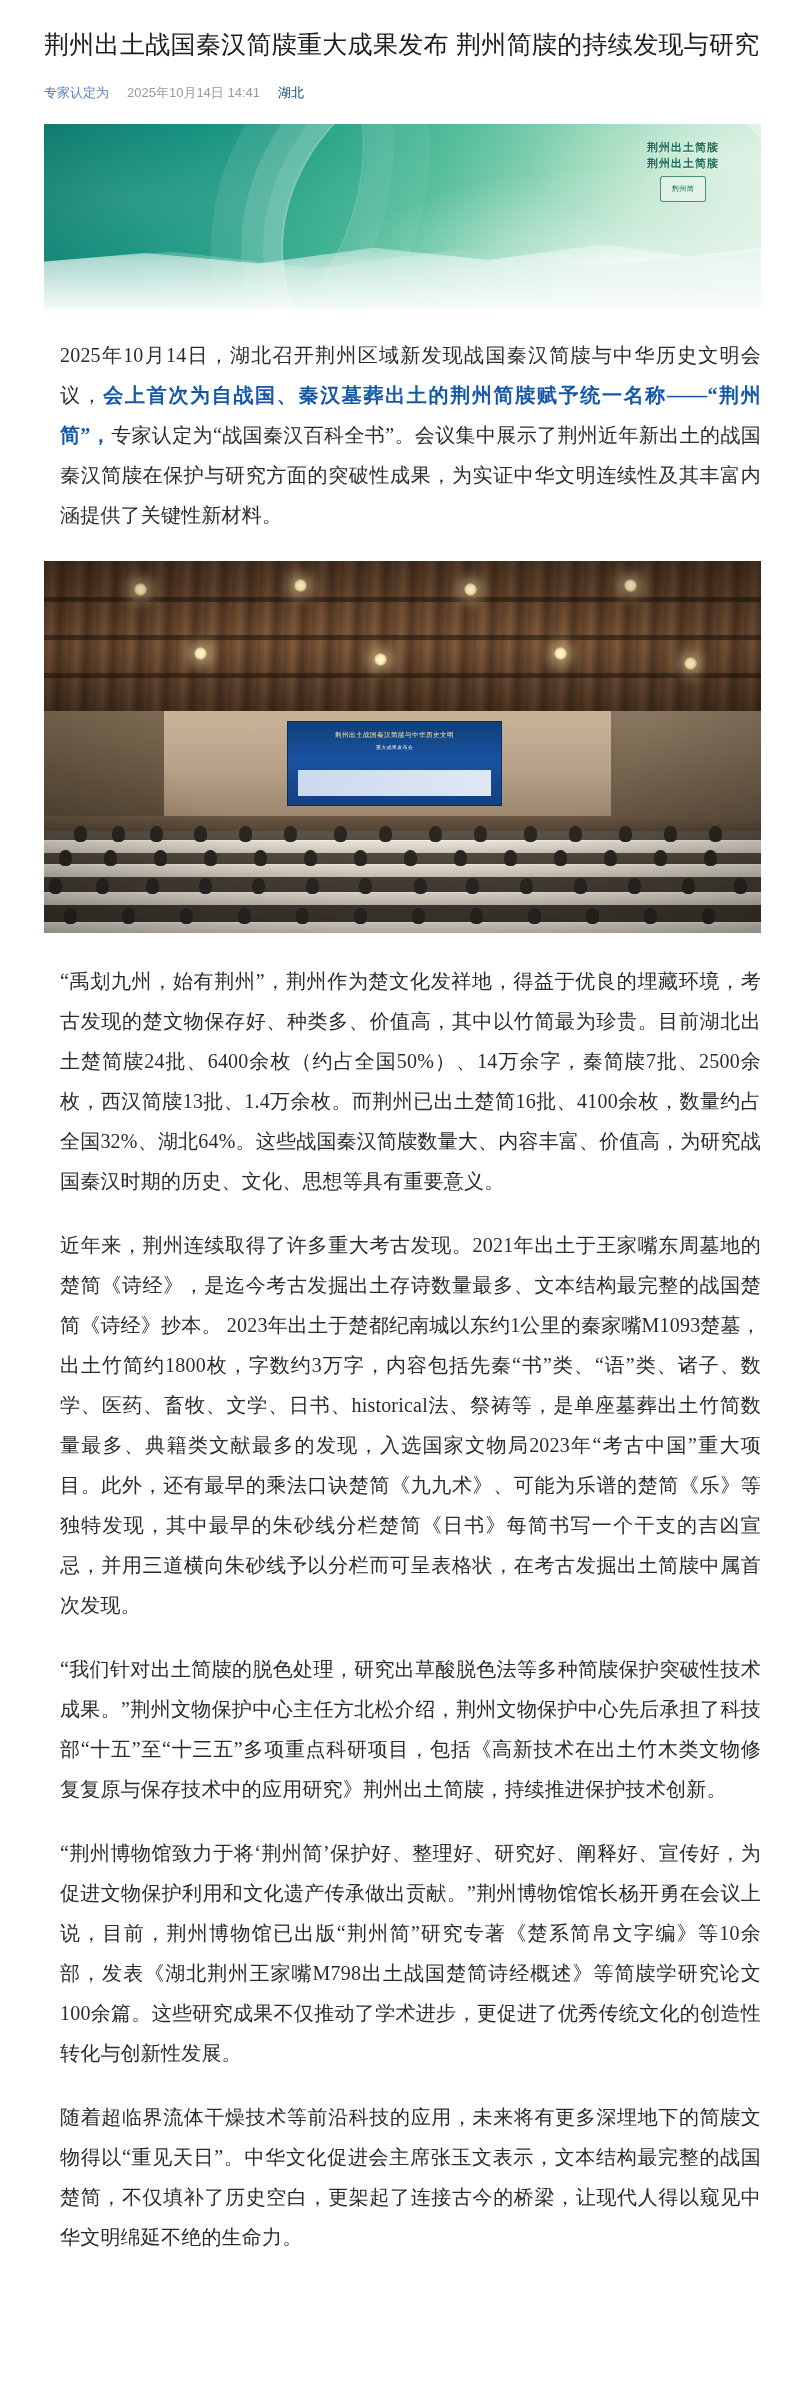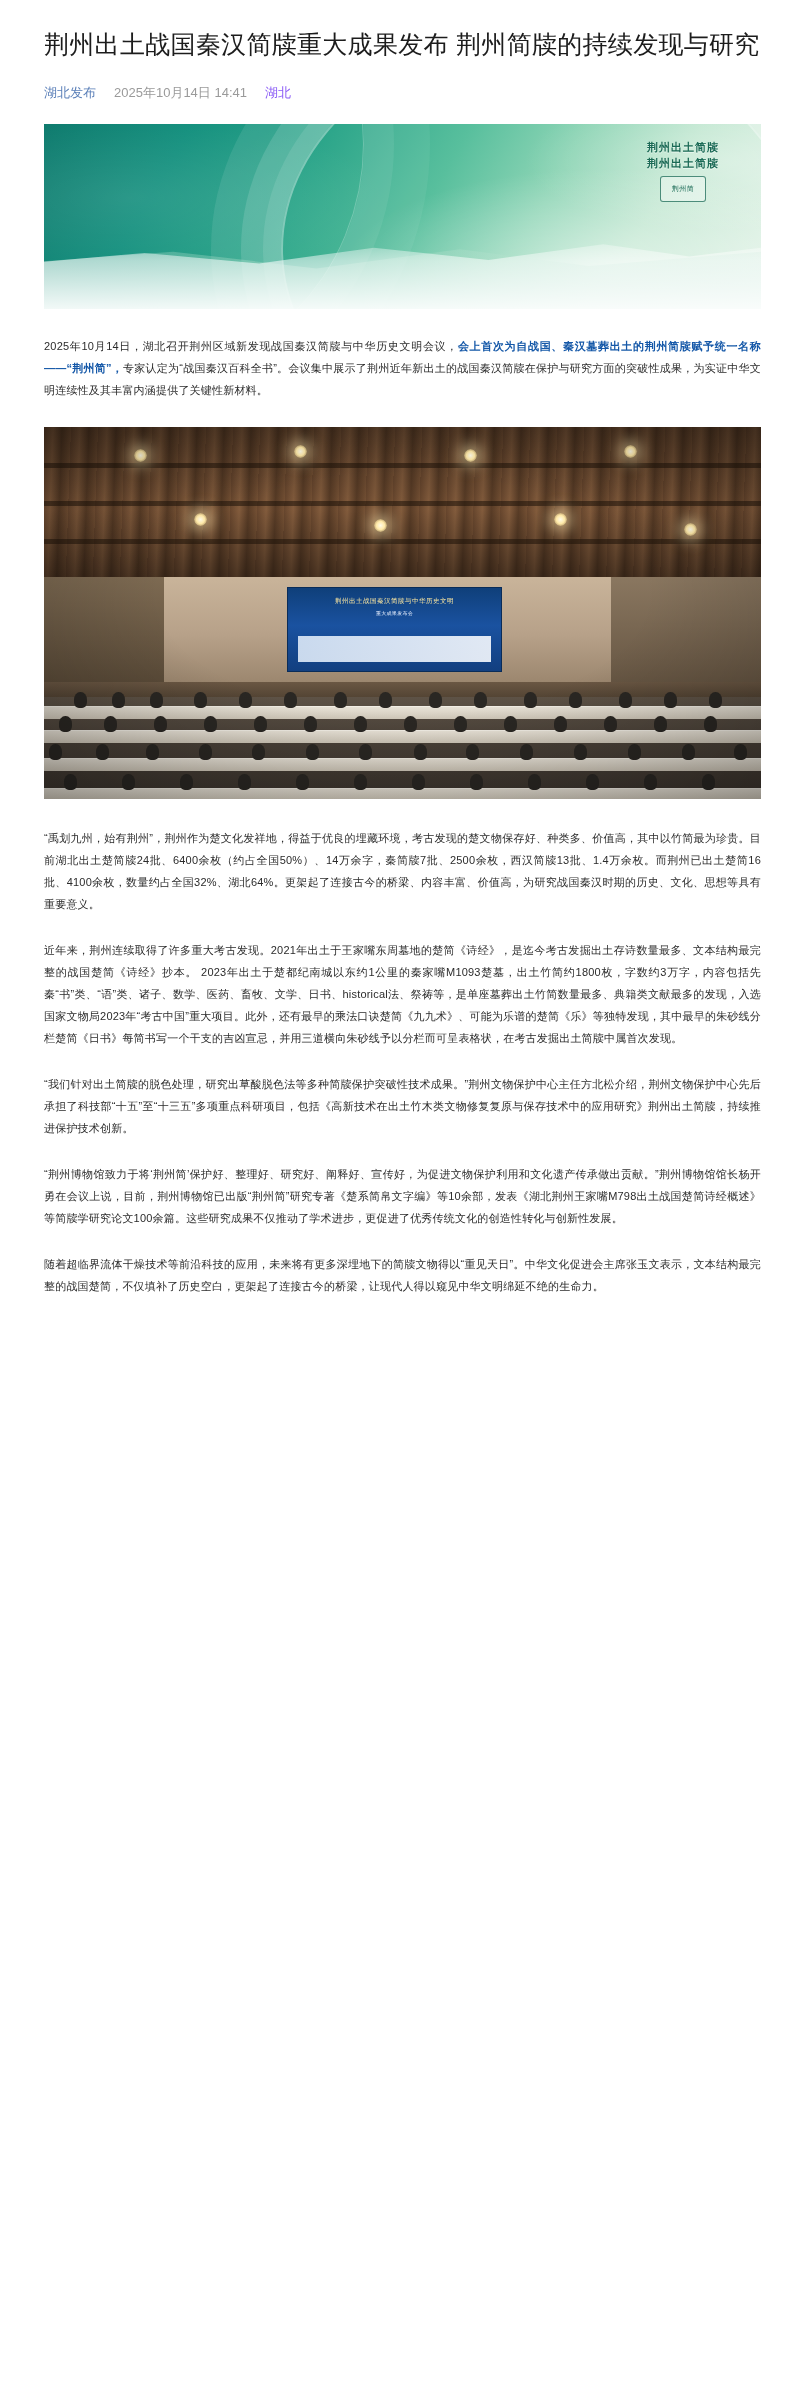--- a/index.html
+++ b/index.html
@@ -35,21 +35,21 @@
     margin-bottom: 22px;
     font-size: 13px;
   }
   .meta-source {
     color: #5a7fb8;
   }
   .meta-date {
     color: #9a9a9a;
   }
   .meta-region {
-    color: #8b5cf6;
+    color: #0c4a6e;
   }
   
   .banner {
     position: relative;
     width: 100%;
     height: 185px;
     margin-bottom: 26px;
     overflow: hidden;
     background: linear-gradient(120deg, #0d7a6d 0%, #14907e 18%, #2aa489 34%, #58bf9d 52%, #8fd5b6 66%, #bfe6cf 80%, #e6f4ea 100%);
   }
@@ -129,26 +129,27 @@
     display: flex;
     align-items: center;
     justify-content: center;
     font-size: 7px;
     letter-spacing: 0.5px;
     color: #1a6a55;
     background: rgba(255,255,255,0.35);
   }
   
   p.body-text {
-    font-size: 11px;
+    font-size: 20px;
     line-height: 2.0;
     color: #2b2b2b;
-    margin: 0 0 24px 0;
+    margin: 0 0 24px 16px;
     text-align: justify;
     letter-spacing: 0.2px;
+    font-family: Liberation Serif, serif;
   }
   p.body-text.lead { margin-bottom: 26px; }
   .hl {
     color: #1558a8;
     font-weight: bold;
   }
   
   .photo-block { margin: 0 0 28px 0; }
   .photo {
     position: relative;
@@ -290,21 +291,21 @@
   }
 </style>
 </head>
 <body>
 
 <div class="page">
 
   <h1 class="article-title">荆州出土战国秦汉简牍重大成果发布 荆州简牍的持续发现与研究</h1>
 
   <div class="meta-row">
-    <span class="meta-source">湖北发布</span>
+    <span class="meta-source">专家认定为</span>
     <span class="meta-date">2025年10月14日 14:41</span>
     <span class="meta-region">湖北</span>
   </div>
 
   <div class="banner">
     <div class="wash"></div>
     <div class="arcs2"></div>
     <div class="arcs"></div>
     <div class="ribbon2"></div>
     <div class="ribbon"></div>
@@ -409,19 +410,19 @@
             <div class="head" style="left:552px"></div>
           <div class="head" style="left:610px"></div>
             <div class="head" style="left:668px"></div>
         </div>
 
       </div>
       <div class="vignette"></div>
     </div>
   </div>
 
-  <p class="body-text">“禹划九州，始有荆州”，荆州作为楚文化发祥地，得益于优良的埋藏环境，考古发现的楚文物保存好、种类多、价值高，其中以竹简最为珍贵。目前湖北出土楚简牍24批、6400余枚（约占全国50%）、14万余字，秦简牍7批、2500余枚，西汉简牍13批、1.4万余枚。而荆州已出土楚简16批、4100余枚，数量约占全国32%、湖北64%。更架起了连接古今的桥梁、内容丰富、价值高，为研究战国秦汉时期的历史、文化、思想等具有重要意义。</p>
+  <p class="body-text">“禹划九州，始有荆州”，荆州作为楚文化发祥地，得益于优良的埋藏环境，考古发现的楚文物保存好、种类多、价值高，其中以竹简最为珍贵。目前湖北出土楚简牍24批、6400余枚（约占全国50%）、14万余字，秦简牍7批、2500余枚，西汉简牍13批、1.4万余枚。而荆州已出土楚简16批、4100余枚，数量约占全国32%、湖北64%。这些战国秦汉简牍数量大、内容丰富、价值高，为研究战国秦汉时期的历史、文化、思想等具有重要意义。</p>
   <p class="body-text">近年来，荆州连续取得了许多重大考古发现。2021年出土于王家嘴东周墓地的楚简《诗经》，是迄今考古发掘出土存诗数量最多、文本结构最完整的战国楚简《诗经》抄本。 2023年出土于楚都纪南城以东约1公里的秦家嘴M1093楚墓，出土竹简约1800枚，字数约3万字，内容包括先秦“书”类、“语”类、诸子、数学、医药、畜牧、文学、日书、historical法、祭祷等，是单座墓葬出土竹简数量最多、典籍类文献最多的发现，入选国家文物局2023年“考古中国”重大项目。此外，还有最早的乘法口诀楚简《九九术》、可能为乐谱的楚简《乐》等独特发现，其中最早的朱砂线分栏楚简《日书》每简书写一个干支的吉凶宣忌，并用三道横向朱砂线予以分栏而可呈表格状，在考古发掘出土简牍中属首次发现。</p>
   <p class="body-text">“我们针对出土简牍的脱色处理，研究出草酸脱色法等多种简牍保护突破性技术成果。”荆州文物保护中心主任方北松介绍，荆州文物保护中心先后承担了科技部“十五”至“十三五”多项重点科研项目，包括《高新技术在出土竹木类文物修复复原与保存技术中的应用研究》荆州出土简牍，持续推进保护技术创新。</p>
   <p class="body-text">“荆州博物馆致力于将‘荆州简’保护好、整理好、研究好、阐释好、宣传好，为促进文物保护利用和文化遗产传承做出贡献。”荆州博物馆馆长杨开勇在会议上说，目前，荆州博物馆已出版“荆州简”研究专著《楚系简帛文字编》等10余部，发表《湖北荆州王家嘴M798出土战国楚简诗经概述》等简牍学研究论文100余篇。这些研究成果不仅推动了学术进步，更促进了优秀传统文化的创造性转化与创新性发展。</p>
   <p class="body-text">随着超临界流体干燥技术等前沿科技的应用，未来将有更多深埋地下的简牍文物得以“重见天日”。中华文化促进会主席张玉文表示，文本结构最完整的战国楚简，不仅填补了历史空白，更架起了连接古今的桥梁，让现代人得以窥见中华文明绵延不绝的生命力。</p>
 
 </div>
 
 </body></html>

